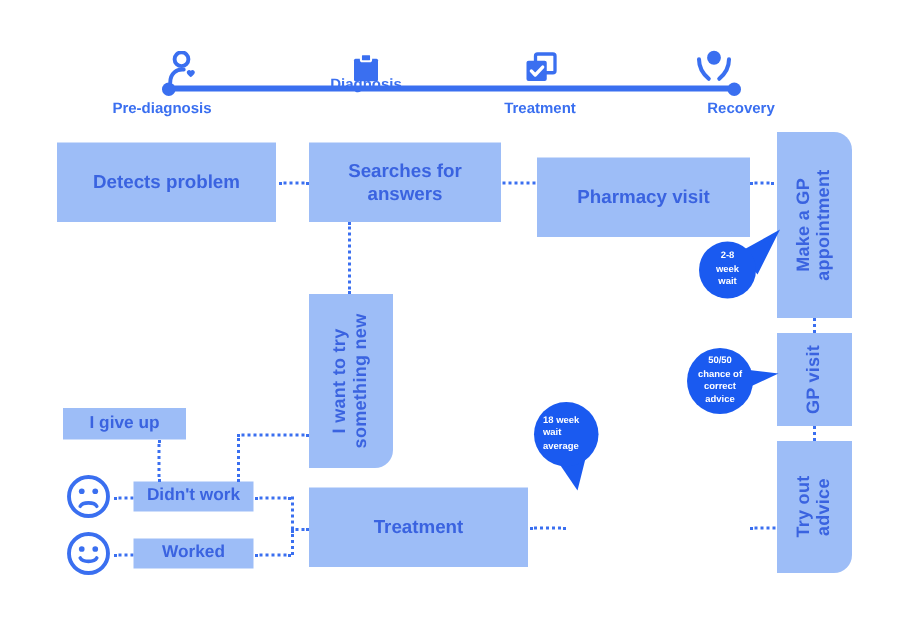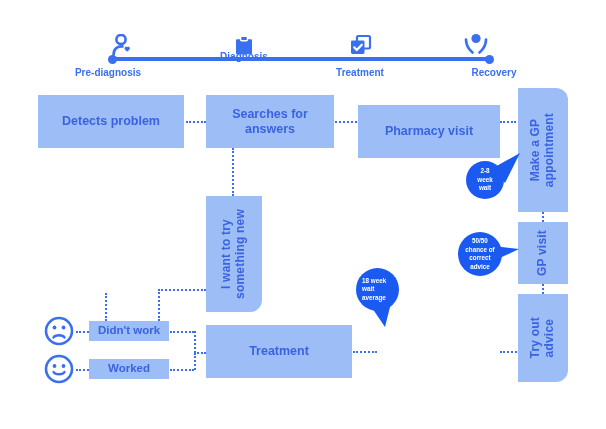--- a/index.html
+++ b/index.html
@@ -139,20 +139,23 @@
 advice</span>
   </div>
 
   <div class="dv" style="left:232px;top:148px;height:48px;"></div>
 
   <div class="vbox round-br" style="left:206px;top:196px;width:56px;height:116px;">
     <span>I want to try
 something new</span>
   </div>
 
+  <div class="box small" style="left:42px;top:272px;width:82px;height:21px;">
+    <span>I give up</span>
+  </div>
 
   <div class="face" style="left:44px;top:316px;">
     <svg width="30" height="30" viewBox="0 0 30 30">
       <circle cx="15" cy="15" r="13" fill="none" stroke="#3a6ff0" stroke-width="2.6"></circle>
       <circle cx="10.5" cy="11.5" r="1.9" fill="#3a6ff0"></circle>
       <circle cx="19.5" cy="11.5" r="1.9" fill="#3a6ff0"></circle>
       <path d="M9.5 21.5c1.6-3 9.4-3 11 0" fill="none" stroke="#3a6ff0" stroke-width="2.4" stroke-linecap="round"></path>
     </svg>
   </div>
 

